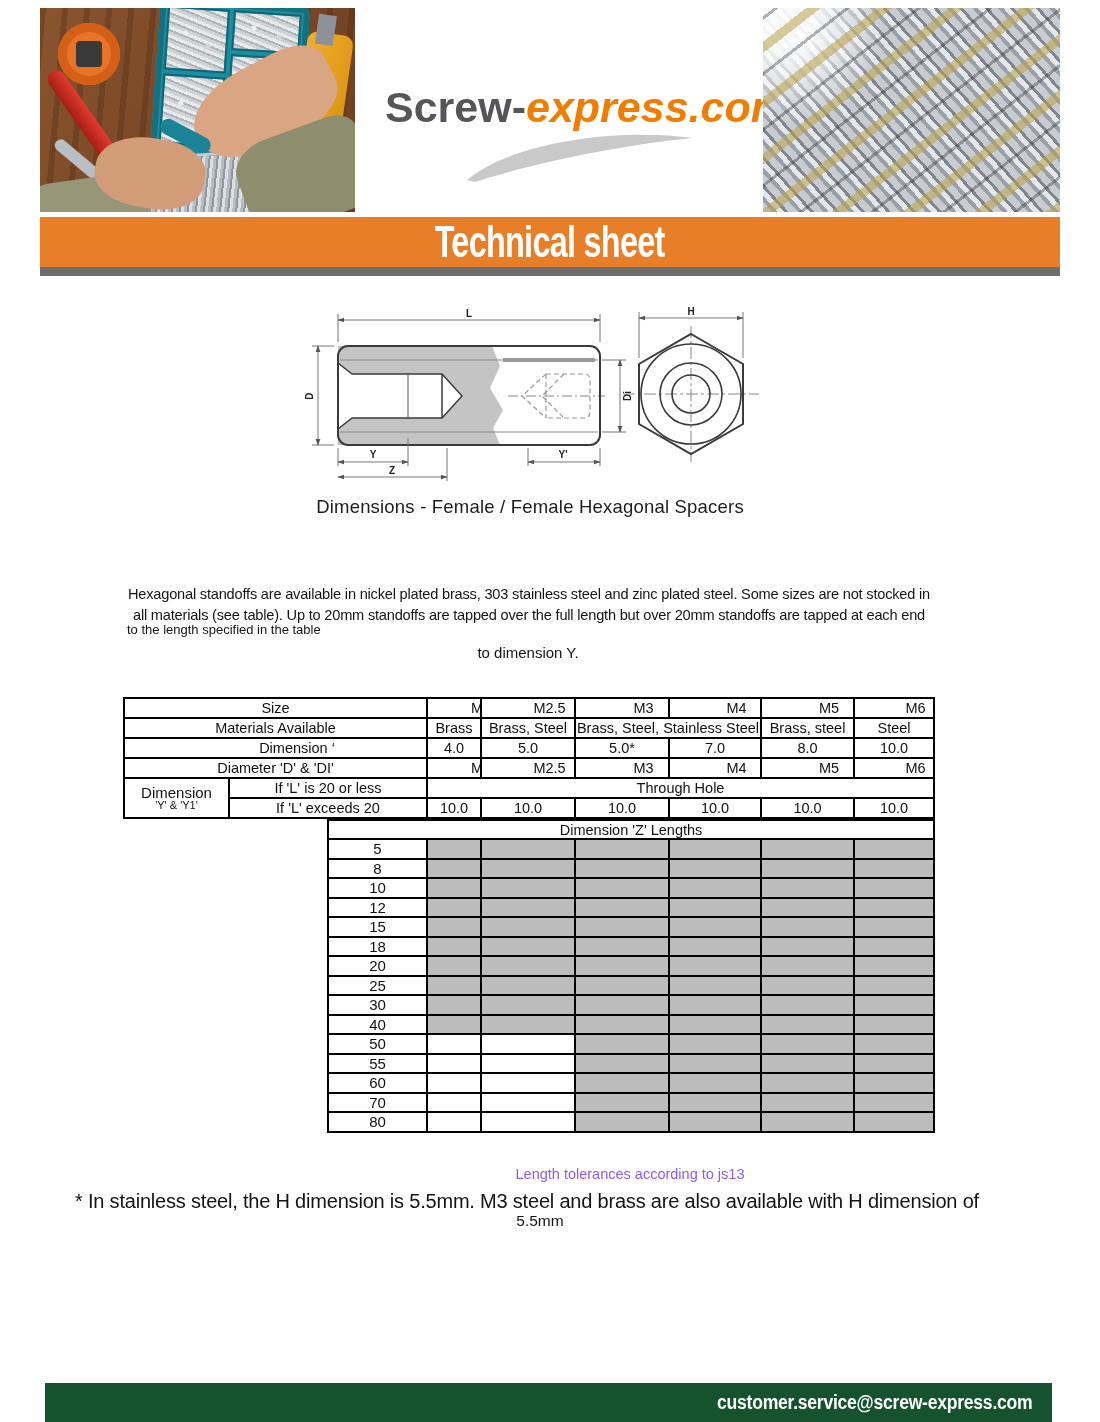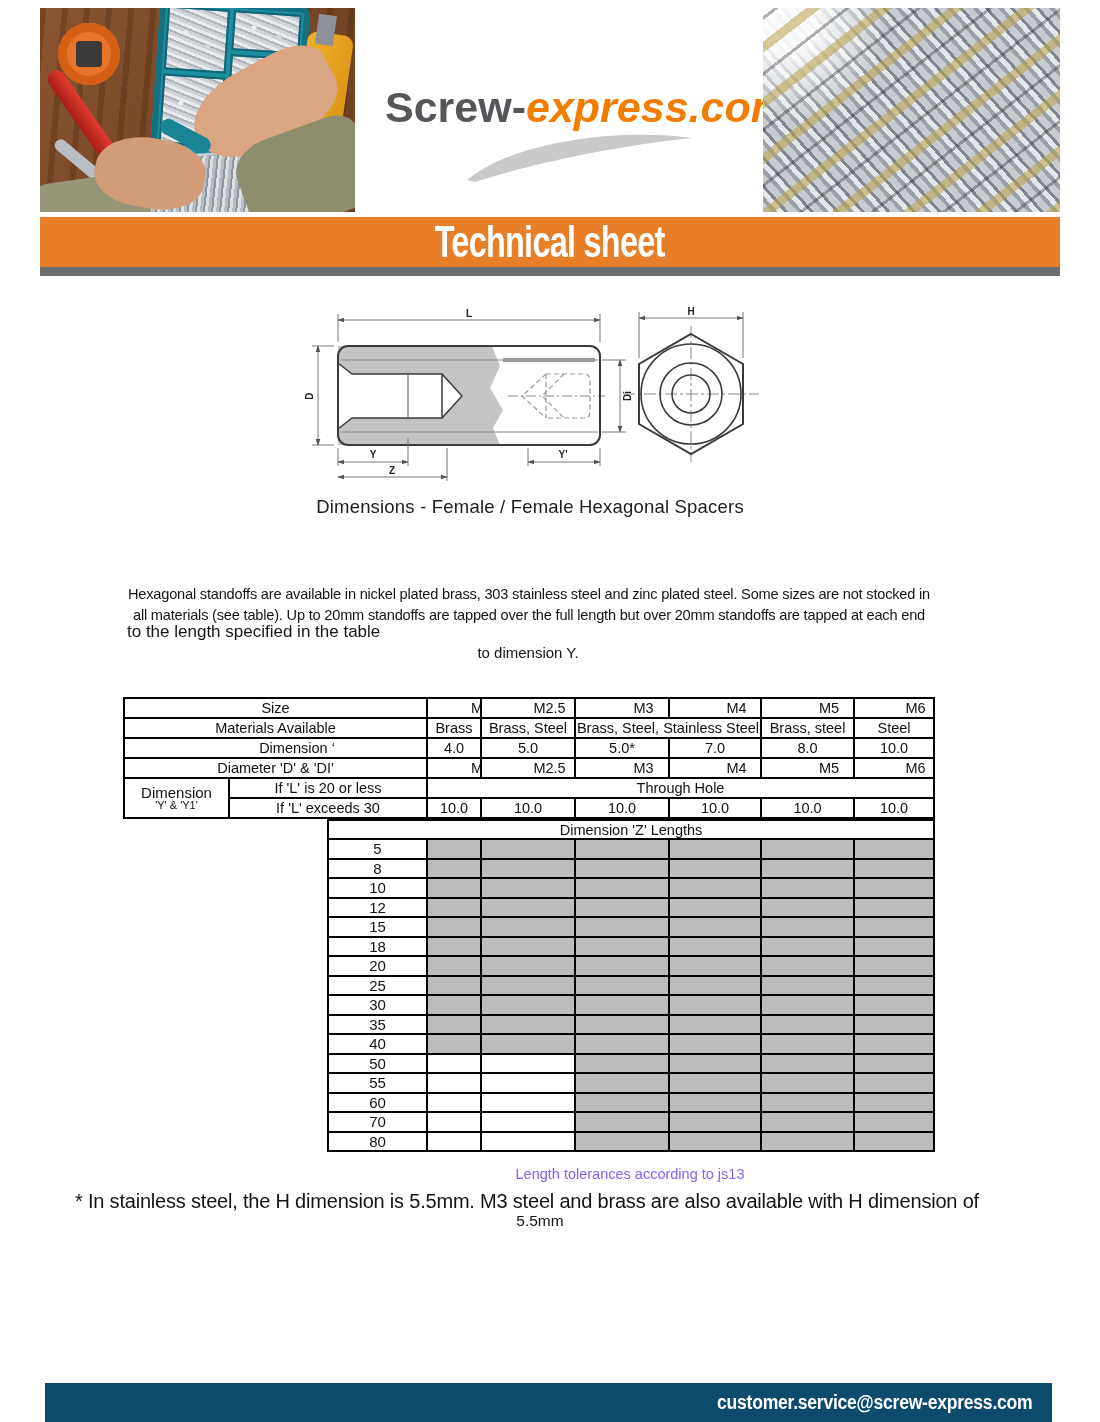--- a/index.html
+++ b/index.html
@@ -58,21 +58,21 @@
   .banner span { display:inline-block; color:#ffffff; font-weight:bold; font-size:45px; line-height:50px;
     transform:scaleX(0.72); transform-origin:center; letter-spacing:-1px; }
   .banner-shadow { left:40px; top:267px; width:1020px; height:9px; background:#6e6e6e; }
 
   
   .drawing { left:300px; top:298px; width:470px; height:192px; }
   .caption { left:0; top:496px; width:1060px; text-align:center; font-size:18.5px; color:#1d1d1f; letter-spacing:.2px; }
 
   
   .intro1 { left:123px; top:584px; width:812px; text-align:center; font-size:14.6px; line-height:21px; color:#141414; letter-spacing:-0.2px; }
-  .intro2 { left:127px; top:622px; font-size:17px; color:#141414; }
+  .intro2 { left:127px; top:622px; font-size:13px; color:#141414; }
   .intro3 { left:0; top:644px; width:1056px; text-align:center; font-size:15px; color:#141414; }
 
   
   table { border-collapse:collapse; table-layout:fixed; }
   td { border:2px solid #000; text-align:center; vertical-align:middle; padding:0; color:#111; overflow:hidden; white-space:nowrap; }
 
   .spec-table { left:123px; top:697px; }
   .spec-table table { width:810px; }
   .spec-table td { height:20px; font-size:14.5px; }
   .fs12 { font-size:12px; }  .fs11 { font-size:11px; }
@@ -86,21 +86,21 @@
   .z-table td { height:19.5px; font-size:15px; }
   .z-table .zhead { font-size:14.5px; height:19px; }
   .z-table .avail { background:#bcbcbc; }
   .z-table .noavail { background:#ffffff; }
 
   .tol-note { left:327px; top:1166px; width:606px; text-align:center; font-size:14.5px; color:#8b5cf6; }
   .footnote1 { left:0; top:1190px; width:1054px; text-align:center; font-size:20px; color:#141414; letter-spacing:-0.2px; }
   .footnote2 { left:13px; top:1212px; width:1054px; text-align:center; font-size:15.5px; color:#141414; }
 
   
-  .footer-bar { left:45px; top:1383px; width:1007px; height:39px; background:#0c4a6e; }
+  .footer-bar { left:45px; top:1383px; width:1007px; height:39px; background:#14532d; }
   .footer-bar span { position:absolute; right:20px; top:0; line-height:39px; color:#ffffff; font-weight:bold; font-size:20px;
     transform:scaleX(0.88); transform-origin:right center; letter-spacing:-0.3px; }
 </style>
 </head>
 <body>
 
 <div class="photo photo-left">
   <div class="shape tape"></div>
   <div class="shape screwdriver"></div>
   <div class="shape wrench"></div>
@@ -263,21 +263,21 @@
   </tr>
   <tr>
     <td rowspan="2" class="dimcell">
       <div class="l1">Dimension</div>
       <div class="l2">'Y' &amp; 'Y1'</div>
     </td>
     <td class="fs13">If 'L' is 20 or less</td>
     <td colspan="6" class="fs14">Through Hole</td>
   </tr>
   <tr>
-    <td class="fs13">If 'L' exceeds 30</td>
+    <td class="fs13">If 'L' exceeds 20</td>
     <td>10.0</td>
     <td>10.0</td>
     <td>10.0</td>
     <td>10.0</td>
     <td>10.0</td>
     <td>10.0</td>
   </tr>
   </tbody>
 </table>
 </div>
@@ -372,29 +372,20 @@
         <tr>
           <td>30</td>
           <td class="avail"></td>
           <td class="avail"></td>
           <td class="avail"></td>
           <td class="avail"></td>
           <td class="avail"></td>
           <td class="avail"></td>
         </tr>
         <tr>
-          <td>35</td>
-          <td class="avail"></td>
-          <td class="avail"></td>
-          <td class="avail"></td>
-          <td class="avail"></td>
-          <td class="avail"></td>
-          <td class="avail"></td>
-        </tr>
-        <tr>
           <td>40</td>
           <td class="avail"></td>
           <td class="avail"></td>
           <td class="avail"></td>
           <td class="avail"></td>
           <td class="avail"></td>
           <td class="avail"></td>
         </tr>
         <tr>
           <td>50</td>

